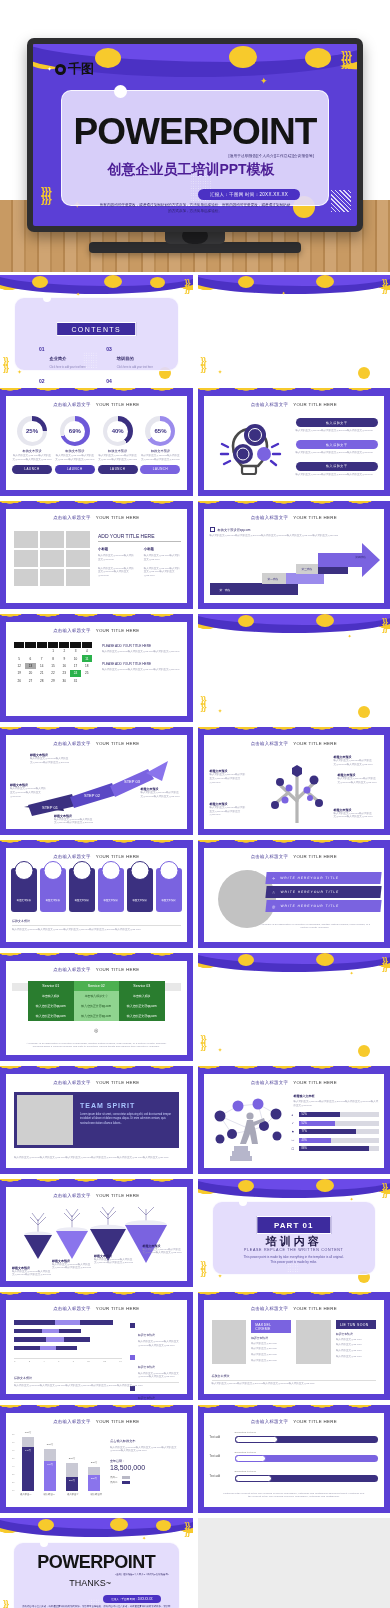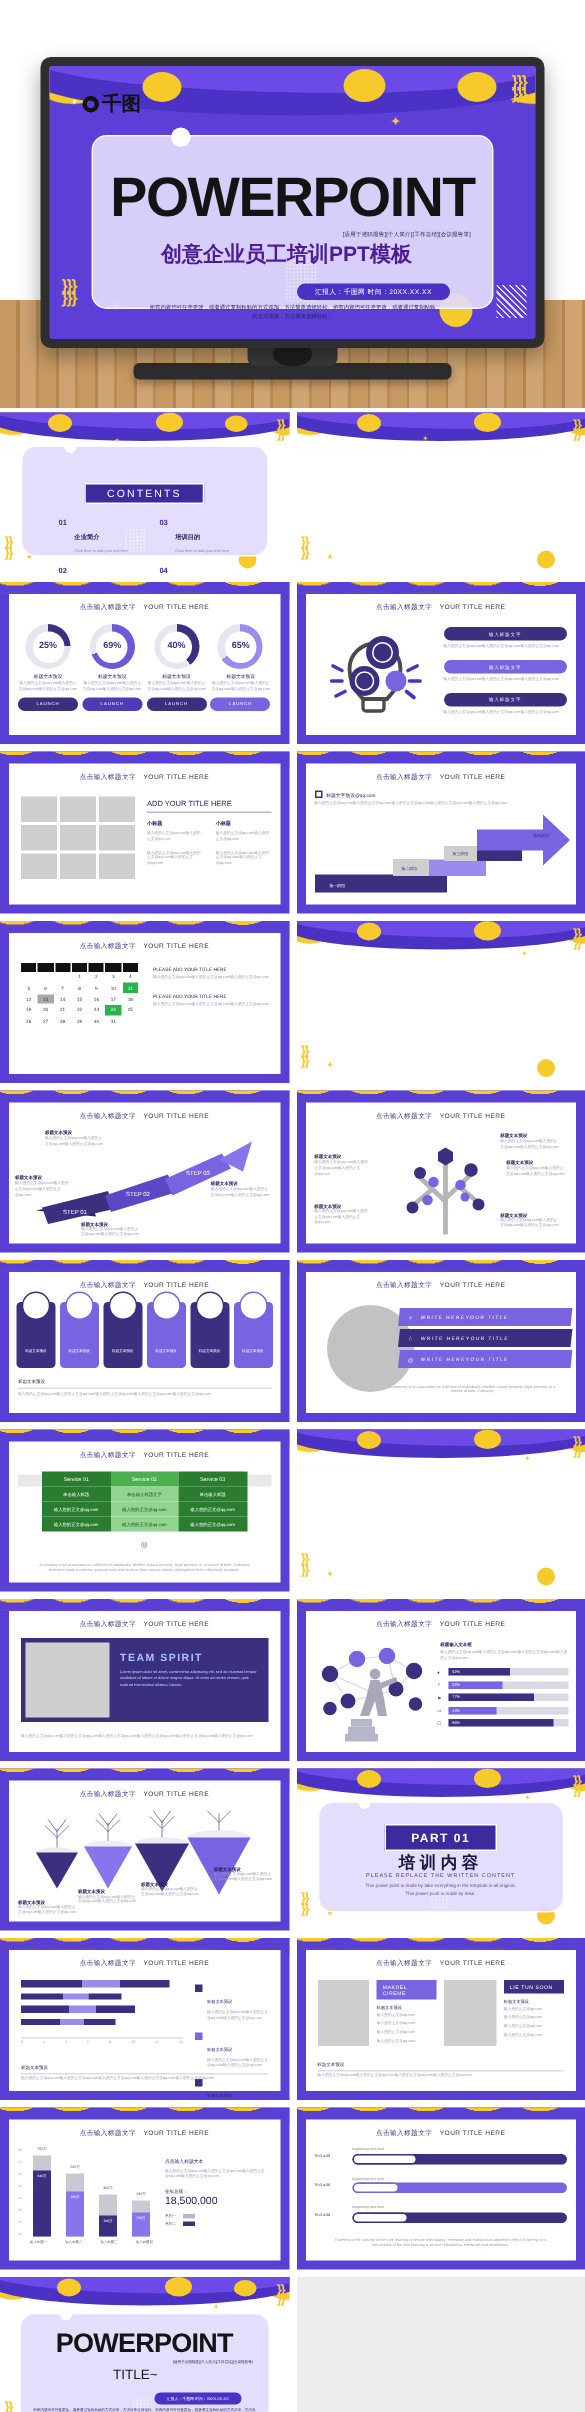--- a/index.html
+++ b/index.html
@@ -1051,21 +1051,21 @@
       <div class="dot-yellow" style="left:156px;top:2px;width:15px;height:11px;"></div>
       <div class="zig" style="right:3px;top:5px;">}}<br>}}</div>
       <div class="zig" style="left:3px;bottom:12px;">}}<br>}}</div>
       <div class="star" style="left:142px;top:18px;font-size:5px;">✦</div>
 
       <div class="card" style="left:13px;top:24px;right:13px;bottom:10px;">
         <div class="dot-white" style="left:26px;top:-4px;width:8px;height:8px;"></div>
         <div class="dotgrid" style="left:74px;bottom:2px;width:13px;height:14px;"></div>
         <div style="position:absolute;left:0;right:0;top:9px;text-align:center;font-size:18px;font-weight:bold;color:#141414;letter-spacing:-.5px;">POWERPOINT</div>
         <div style="position:absolute;right:10px;top:30px;font-size:2.4px;color:#2a2160;">[适用于述职报告][个人简介][工作总结][会议报告等]</div>
-        <div style="position:absolute;left:0;right:12px;top:35px;text-align:center;font-size:9px;color:#141414;">TITLE~</div>
+        <div style="position:absolute;left:0;right:12px;top:35px;text-align:center;font-size:9px;color:#141414;">THANKS~</div>
         <div style="position:absolute;right:18px;top:52px;background:#4b31c4;color:#fff;font-size:2.6px;padding:2px 8px;border-radius:5px;white-space:nowrap;">汇报人：千图网 时间：20XX.XX.XX</div>
         <div style="position:absolute;left:8px;right:8px;top:62px;text-align:center;font-size:2.4px;line-height:1.6;color:#2a2160;">所有内容均可任意更改，或者通过复制粘贴的方式添加，方法简单选择轻松。所有内容均可任意更改，或者通过复制粘贴的方式添加，方法简单选择轻松。</div>
       </div>
     </div>
     <div class="slide" style="background:#ececec;"></div>
   </div>
 
 </section>
 
 </body></html>

